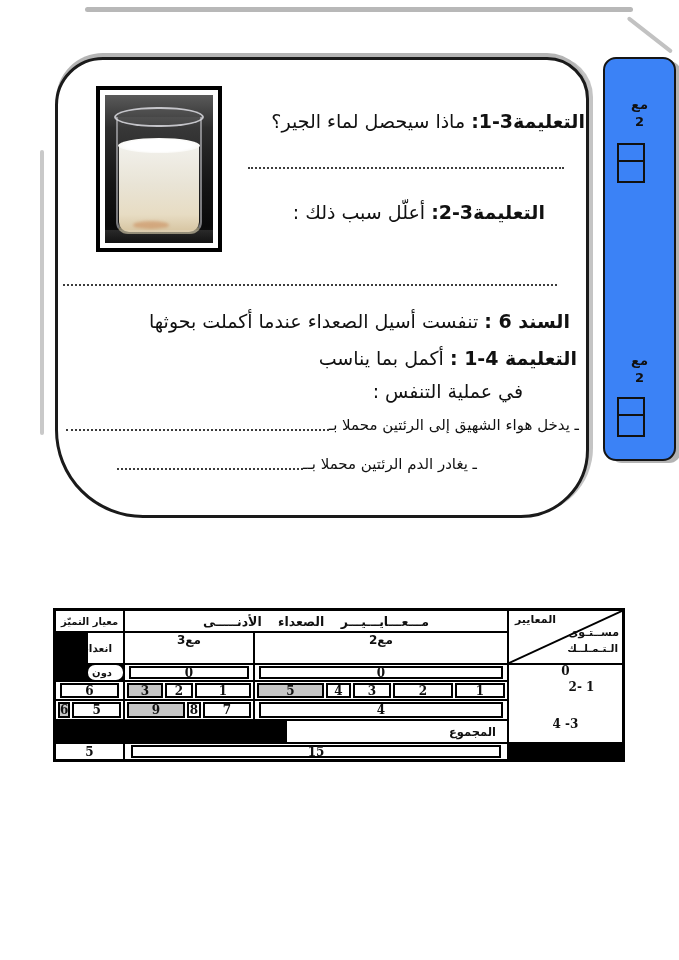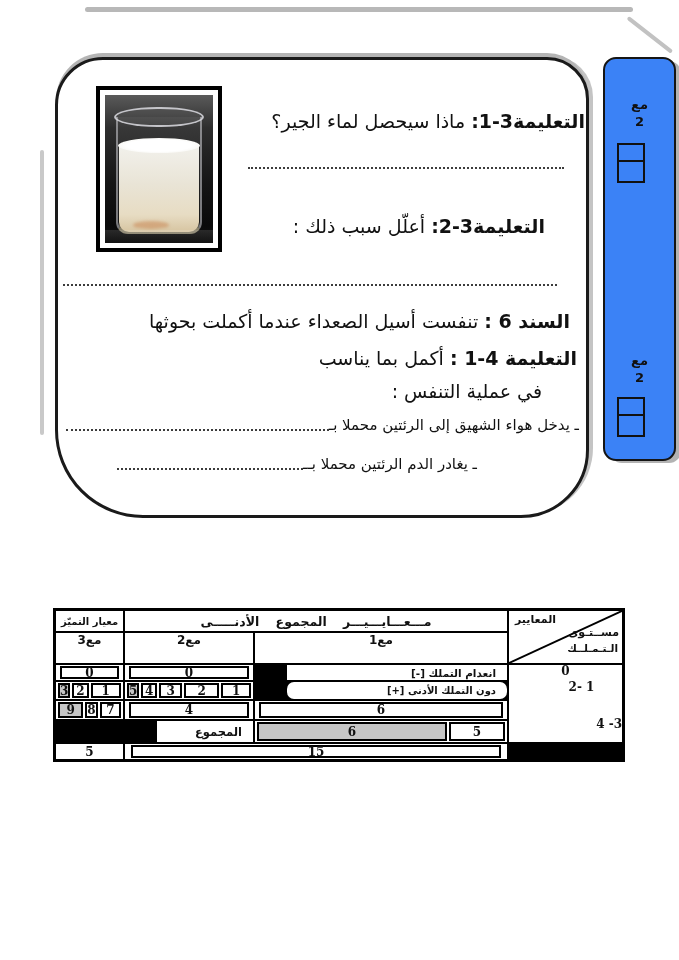--- a/index.html
+++ b/index.html
@@ -104,35 +104,35 @@
       <div class="floor-shine"></div>
     </div>
   </div>
 
   <div class="qline" style="top:111px; right:94px;">
     <span class="qlabel">التعليمة3‏-1:</span><span> ماذا سيحصل لماء الجير؟</span>
   </div>
 
   <div class="dotline" style="left:248px; top:157px; width:316px;"></div>
 
-  <div class="qline" style="top:216px; right:134px;">
+  <div class="qline" style="top:202px; right:134px;">
     <span class="qlabel">التعليمة3‏-2:</span><span> أعلّل سبب ذلك  :</span>
   </div>
 
   <div class="dotline" style="left:63px; top:274px; width:494px;"></div>
 
   <div class="qline" style="top:311px; right:109px;">
     <span class="qlabel">السند 6 :</span><span> تنفست أسيل الصعداء عندما أكملت بحوثها</span>
   </div>
 
   <div class="qline" style="top:348px; right:102px;">
     <span class="qlabel">التعليمة 4‏-1 :</span><span> أكمل بما يناسب</span>
   </div>
 
-  <div class="qline" style="top:381px; right:137px;margin-left:28px;">في عملية التنفس :</div>
+  <div class="qline" style="top:381px; right:156px;margin-left:28px;">في عملية التنفس :</div>
 
   <div class="fill-line" style="left:113px; top:455px; width:364px;">
     <span>ـ يغادر الدم الرئتين محملا بــ</span>
     <span class="dotfill"></span>
   </div>
 
   <div class="fill-line" style="left:62px; top:416px; width:517px;">
     <span>ـ يدخل هواء الشهيق إلى الرئتين محملا بـ</span>
     <span class="dotfill"></span>
   </div>
@@ -157,38 +157,37 @@
   <div class="rubric">
 
     <div class="tc diag">
       <svg viewBox="0 0 100 100" preserveAspectRatio="none">
           <line x1="0" y1="100" x2="100" y2="0" stroke="#000" stroke-width="2" vector-effect="non-scaling-stroke"></line>
         </svg>
       <span class="t-criteria">المعايير</span>
       <span class="t-lvl1">مســتـوى</span>
       <span class="t-lvl2">الـتـمـلــك</span>
     </div>
-    <div class="tc h-min">مـــعـــايـــيـــر المجموع الأدنـــــى</div>
+    <div class="tc h-min">مـــعـــايـــيـــر الصعداء الأدنـــــى</div>
     <div class="tc" style="font-size:10px;">معيار التميّز</div>
 
-    <div class="tc h-top">مع1</div>
     <div class="tc h-top">مع2</div>
     <div class="tc h-top">مع3</div>
 
     <div class="tc lbl">انعدام التملك [-]</div>
     <div class="tc">
         <span class="inbox num">0</span>
       </div>
     <div class="tc">
         <span class="inbox num">0</span>
       </div>
     <div class="tc excell">
       <span class="exc-line num" style="top:-1px;">0</span>
       <span class="exc-line num" style="top:15px;padding-left:32px;">2- 1</span>
-      <span class="exc-line num" style="top:52px;text-align:right;">4 -3</span>
+      <span class="exc-line num" style="top:52px;">4 -3</span>
     </div>
 
     <div class="tc lbl" style="font-size:10px;border-radius:7px;">دون التملك الأدنى [+]</div>
     <div class="tc">
       <div class="cellrow">
         <div class="scell num" style="width:50px;">1</div>
         <div class="scell num" style="width:60px;">2</div>
         <div class="scell num" style="width:38px;">3</div>
         <div class="scell num" style="width:25px;">4</div>
         <div class="scell num shaded" style="flex:1;">5</div>

